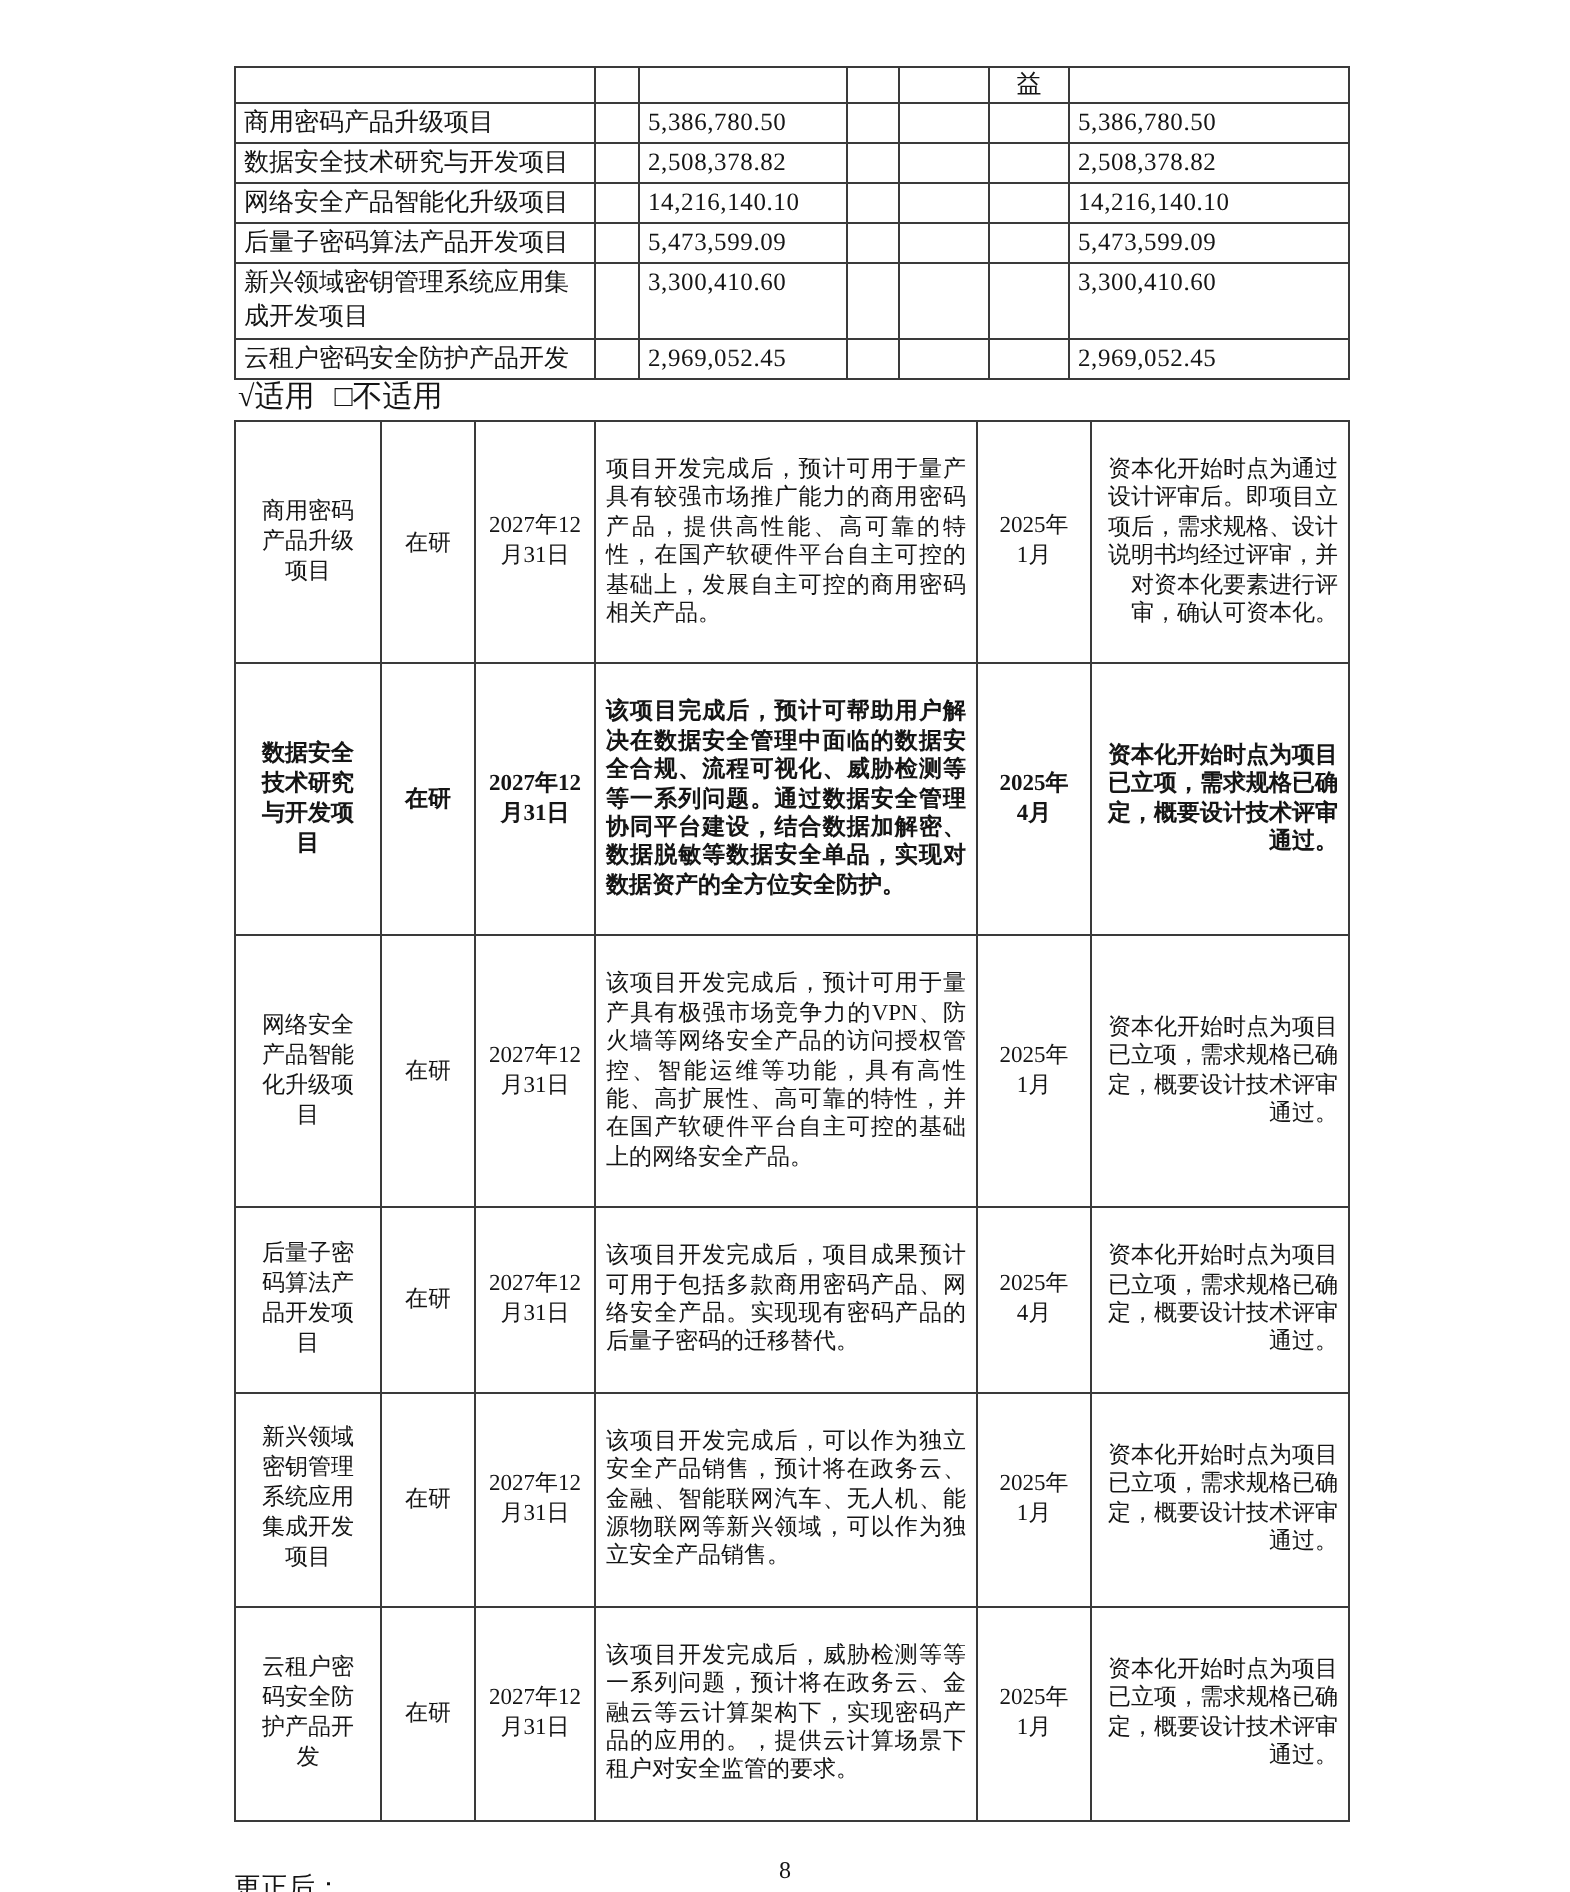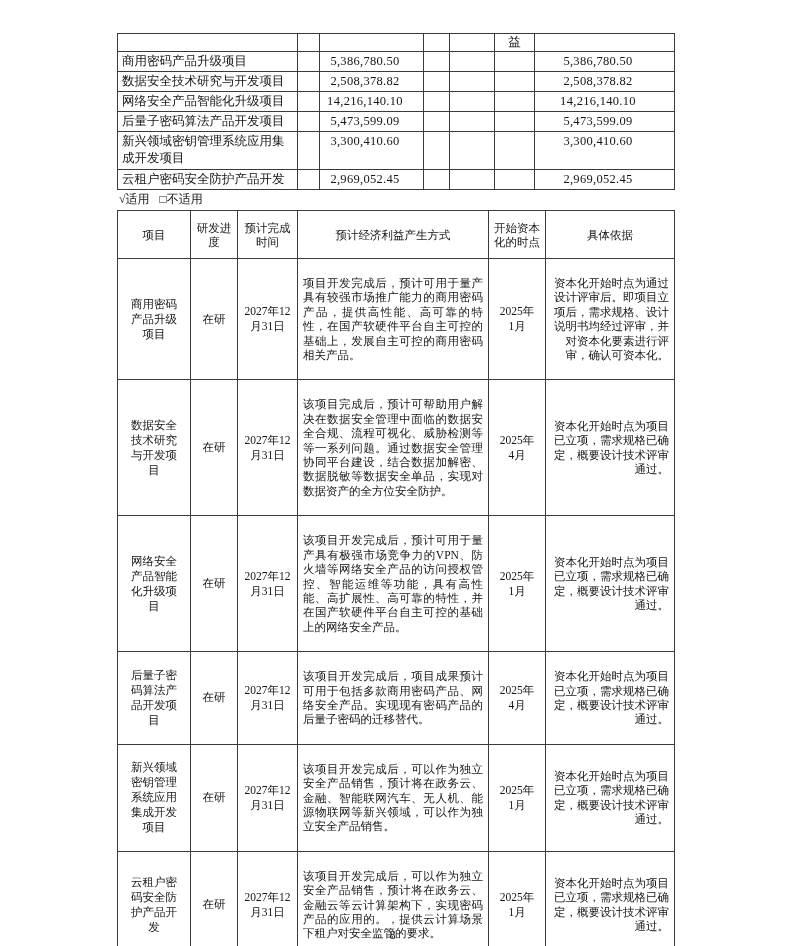--- a/index.html
+++ b/index.html
@@ -13,41 +13,41 @@
   }
   .page { position:absolute; top:0; left:0; width:785px; height:946px; padding:33px 111px 0 117px; }
 
   
   table { border-collapse:collapse; table-layout:fixed; width:557px; }
   td { border:1px solid #3a3a3a; vertical-align:middle; overflow:hidden; }
 
   .toptbl td { font-size:12.5px; line-height:17px; padding:1px 4px; }
   .toptbl .hdr-partial td { height:16px; font-size:12.5px; text-align:center; padding:0 2px; }
   .toptbl .name { text-align:left; }
-  .toptbl .amt { text-align:center; padding-right:17px; letter-spacing:0.3px; }
+  .toptbl .amt { text-align:left; padding-right:17px; letter-spacing:0.3px; }
   .toptbl .row-single td { height:20px; }
   .toptbl .row-double td { height:38px; vertical-align:top; }
   .toptbl .total-name { text-align:center; }
 
   
   .sec-title { font-size:13.5px; line-height:18px; margin-top:4px; font-weight:normal; }
-  .apply-line { font-size:12px; line-height:18px; margin:0 0 2px 2px; }
+  .apply-line { font-size:15px; line-height:18px; margin:0 0 2px 2px; }
   .apply-line .gap { display:inline-block; width:10px; }
 
   
   .captbl td { font-size:11.5px; }
   .captbl .th { text-align:center; line-height:14px; height:48px; padding:2px; }
   .captbl .c-project { text-align:center; line-height:15px; padding:2px 10px; }
   .captbl .c-progress { text-align:center; padding:6px; }
   .captbl .c-date { text-align:center; line-height:15px; padding:2px; }
   .captbl .c-benefit { text-align:justify; line-height:14.4px; padding:17px 5px; }
   .captbl .c-start { text-align:center; line-height:15px; padding:2px 10px; }
   .captbl .c-basis { text-align:right; line-height:14.4px; padding:3px 5px;margin-top:44px; }
   .captbl .h0 td { height:110px; }
-  .captbl .h1 td { height:115px; }
+  .captbl .h1 td { height:115px;font-weight:bold; }
   .captbl .h2 td { height:107px; }
   .captbl .h3 td { height:68px; }
   .captbl .h4 td { height:82px; }
   .captbl .h5 td { height:88px; }
 
   
   .footer-line1 { font-size:13.5px; line-height:19px; margin-top:23px; }
   .footer-line2 { font-size:13.5px; line-height:19px; margin-top:3px; }
   .page-num { position:absolute; bottom:3px; left:0; width:785px; text-align:center; font-size:12px; }
 </style>
@@ -140,28 +140,20 @@
   <table class="captbl">
     <colgroup>
       <col style="width:73px">
         <col style="width:47px">
         <col style="width:60px">
       <col style="width:191px">
         <col style="width:57px">
         <col style="width:129px">
     </colgroup>
     <tbody>
-        <tr>
-      <td class="th">项目</td>
-      <td class="th">研发进度</td>
-      <td class="th">预计完成时间</td>
-      <td class="th">预计经济利益产生方式</td>
-      <td class="th">开始资本化的时点</td>
-      <td class="th">具体依据</td>
-    </tr>
     <tr class="h0">
       <td class="c-project">商用密码产品升级项目</td>
       <td class="c-progress">在研</td>
       <td class="c-date">2027年12月31日</td>
       <td class="c-benefit">项目开发完成后，预计可用于量产具有较强市场推广能力的商用密码产品，提供高性能、高可靠的特性，在国产软硬件平台自主可控的基础上，发展自主可控的商用密码相关产品。</td>
       <td class="c-start">2025年1月</td>
       <td class="c-basis">资本化开始时点为通过设计评审后。即项目立项后，需求规格、设计说明书均经过评审，并对资本化要素进行评审，确认可资本化。</td>
     </tr>
     <tr class="h1">
       <td class="c-project">数据安全技术研究与开发项目</td>
@@ -192,21 +184,21 @@
       <td class="c-progress">在研</td>
       <td class="c-date">2027年12月31日</td>
       <td class="c-benefit">该项目开发完成后，可以作为独立安全产品销售，预计将在政务云、金融、智能联网汽车、无人机、能源物联网等新兴领域，可以作为独立安全产品销售。</td>
       <td class="c-start">2025年1月</td>
       <td class="c-basis">资本化开始时点为项目已立项，需求规格已确定，概要设计技术评审通过。</td>
     </tr>
     <tr class="h5">
       <td class="c-project">云租户密码安全防护产品开发</td>
       <td class="c-progress">在研</td>
       <td class="c-date">2027年12月31日</td>
-      <td class="c-benefit">该项目开发完成后，可以作为独立安全产品销售，预计将在政务云、金融云等云计算架构下，实现密码产品的应用的。，提供云计算场景下租户对安全监管的要求。</td>
+      <td class="c-benefit">该项目开发完成后，威胁检测等等一系列问题，预计将在政务云、金融云等云计算架构下，实现密码产品的应用的。，提供云计算场景下租户对安全监管的要求。</td>
       <td class="c-start">2025年1月</td>
       <td class="c-basis">资本化开始时点为项目已立项，需求规格已确定，概要设计技术评审通过。</td>
     </tr>
   </tbody>
     </table>
 
   <div class="footer-line1">更正后：</div>
   <div class="footer-line2">1、按费用性质列示</div>
 </div>
 

